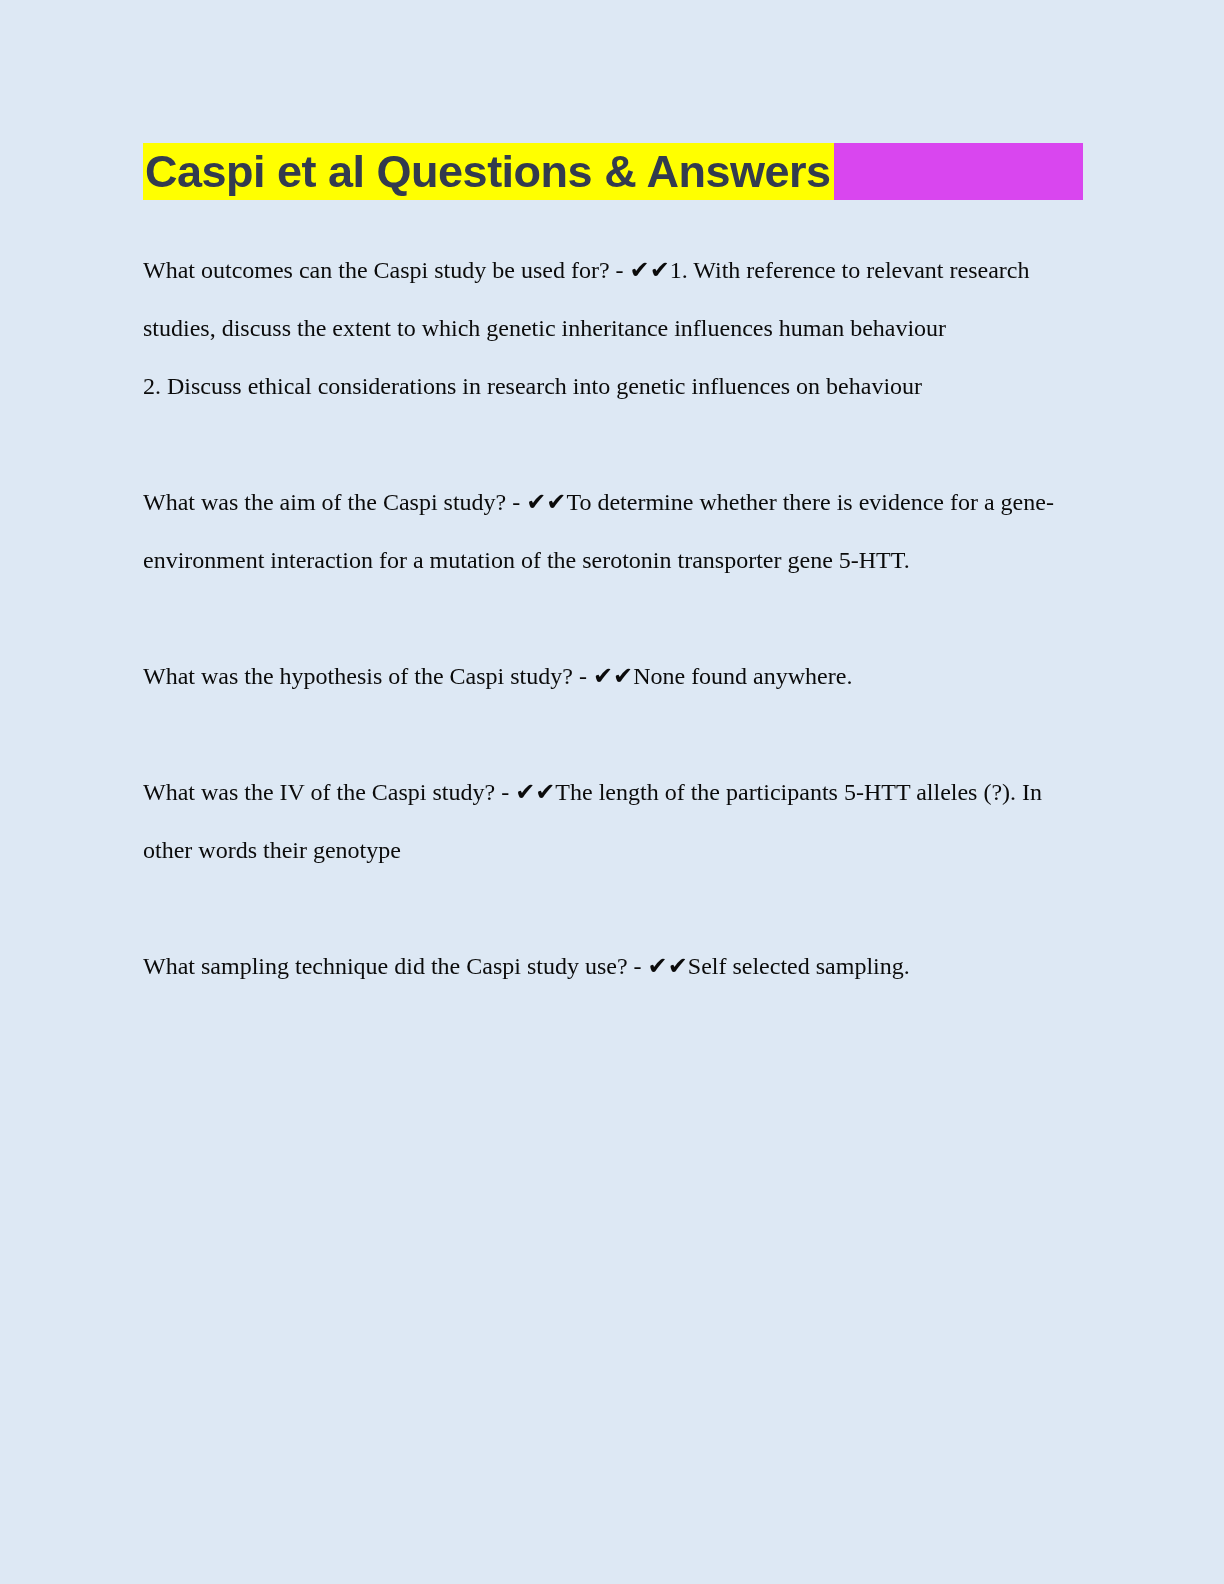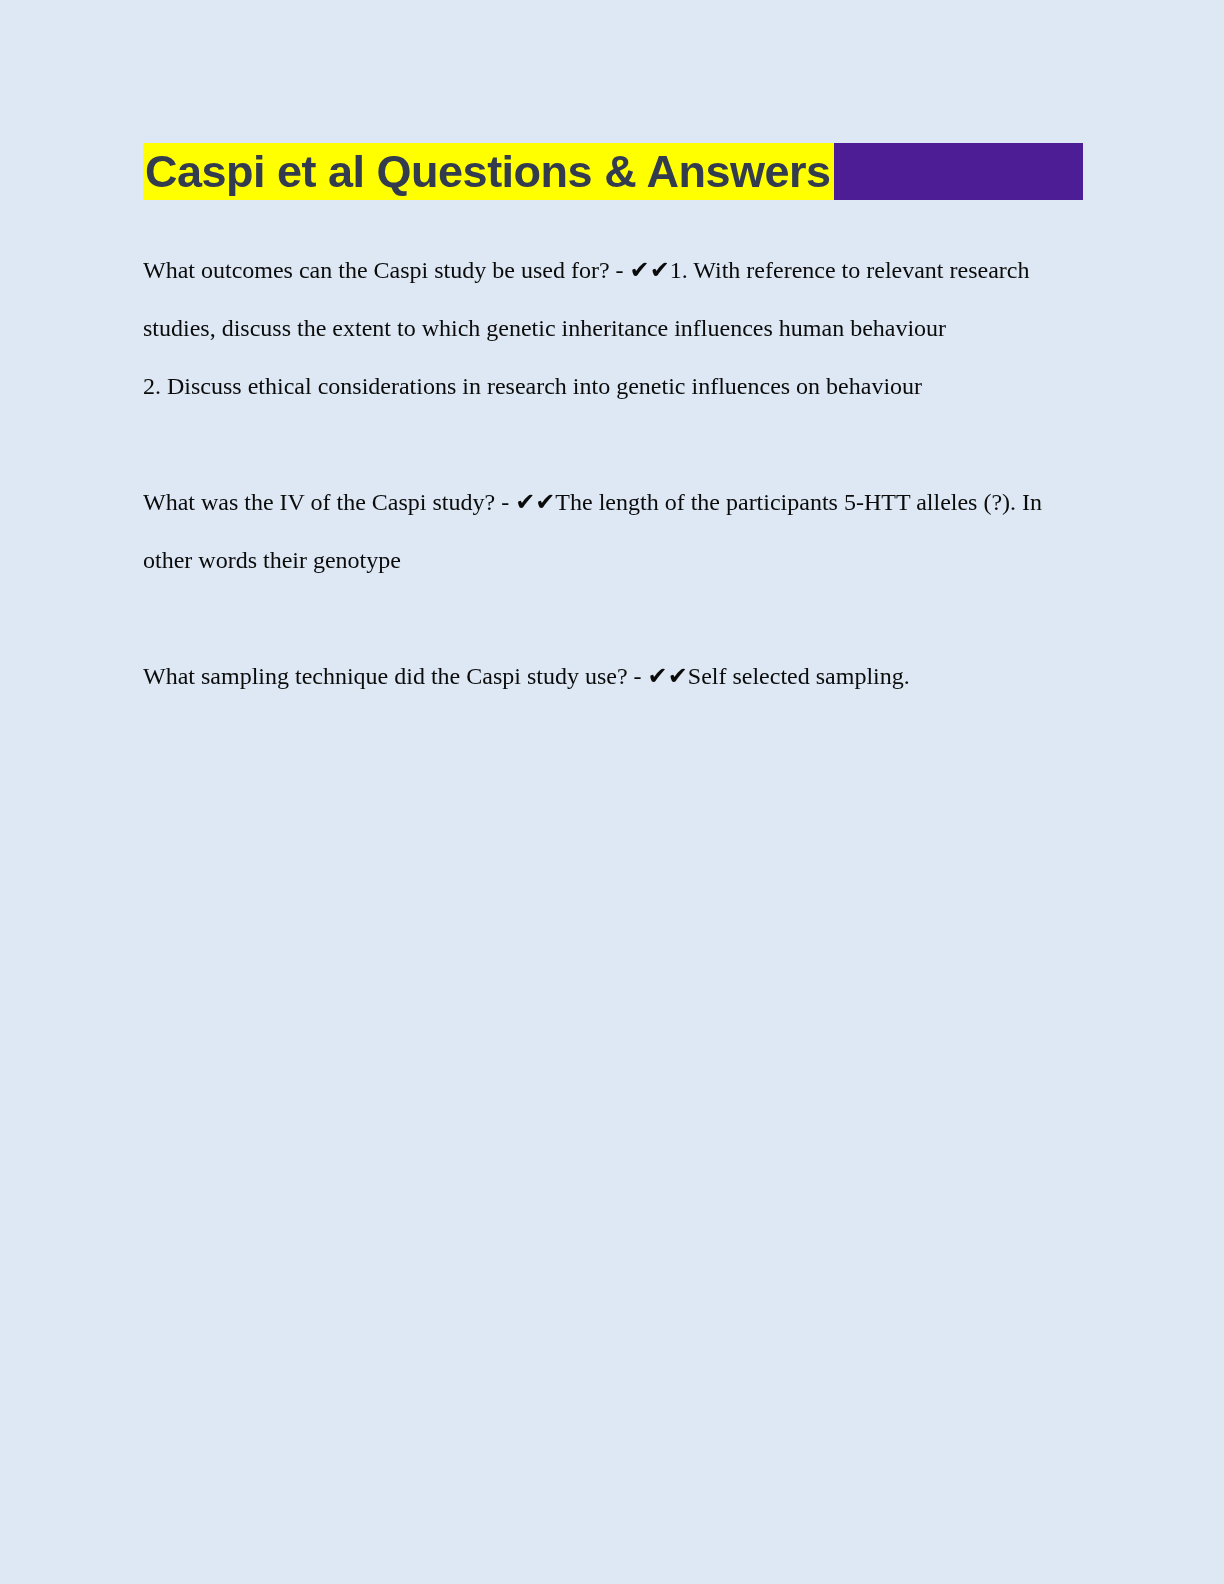--- a/index.html
+++ b/index.html
@@ -14,21 +14,21 @@
   }
   .page {
     box-sizing: border-box;
     width: 1224px;
     height: 1584px;
     padding: 143px 141px 0 143px;
   }
   .title-bar {
     width: 940px;
     height: 57px;
-    background: #4c1d95;
+    background: #d946ef;
     margin: 0 0 41px 0;
     display: flex;
     align-items: center;
   }
   .title-highlight {
     display: inline-block;
     background: #ffff00;
     height: 57px;
     line-height: 57px;
     padding: 0 3px 0 2px;
@@ -64,21 +64,24 @@
 <div class="page">
 
   <div class="title-bar">
     <span class="title-highlight">Caspi et al Questions &amp; Answers</span>
   </div>
 
   <p class="qa"><span class="q">What outcomes can the Caspi study be used for? - </span><span class="checks">✔✔</span><span class="a">1. With reference to relevant research
 studies, discuss the extent to which genetic inheritance influences human behaviour
 2. Discuss ethical considerations in research into genetic influences on behaviour</span></p>
 
+  <p class="qa"><span class="q">What was the aim of the Caspi study? - </span><span class="checks">✔✔</span><span class="a">To determine whether there is evidence for a gene-
+environment interaction for a mutation of the serotonin transporter gene 5-HTT.</span></p>
 
+  <p class="qa"><span class="q">What was the hypothesis of the Caspi study? - </span><span class="checks">✔✔</span><span class="a">None found anywhere.</span></p>
 
   <p class="qa"><span class="q">What was the IV of the Caspi study? - </span><span class="checks">✔✔</span><span class="a">The length of the participants 5-HTT alleles (?). In
 other words their genotype</span></p>
 
 
 
   <p class="qa"><span class="q">What sampling technique did the Caspi study use? - </span><span class="checks">✔✔</span><span class="a">Self selected sampling.</span></p>
 
 </div>
 

